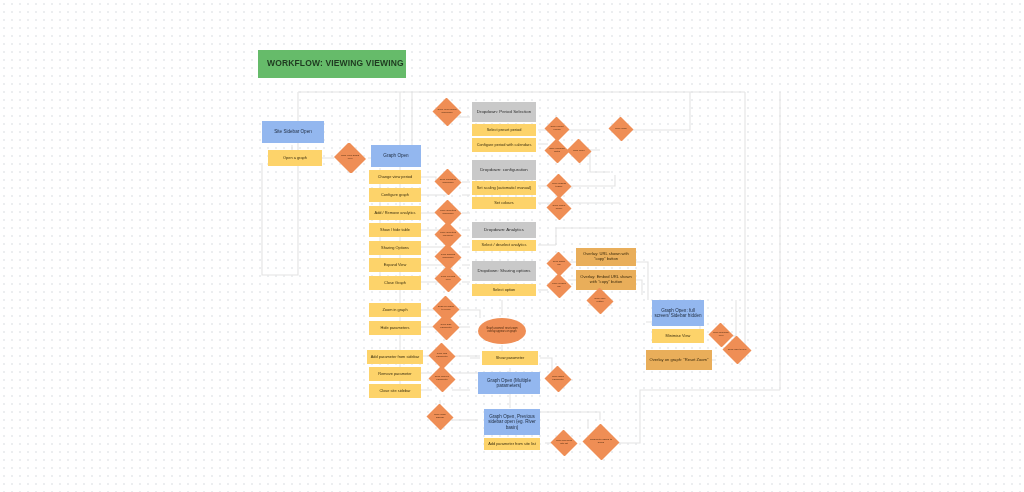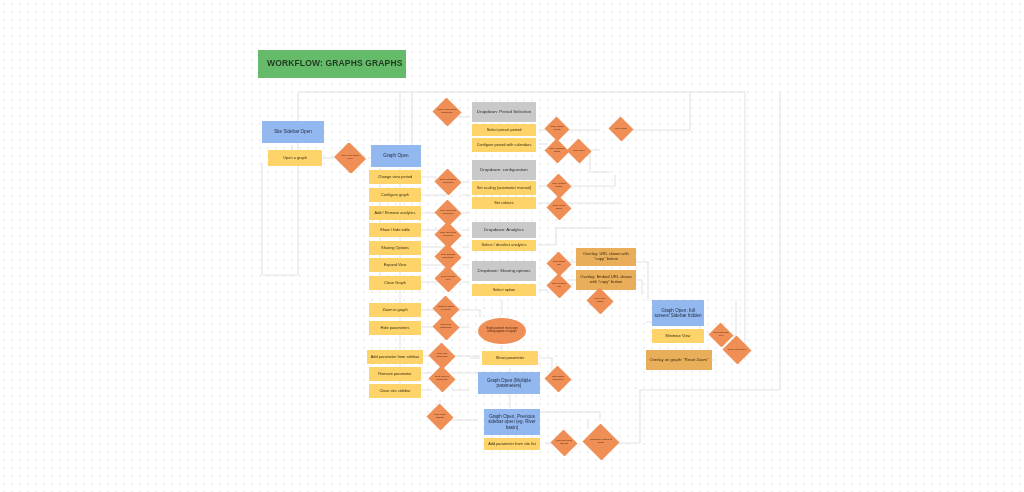--- a/index.html
+++ b/index.html
@@ -193,21 +193,21 @@
       <path d="M510 394 L510 408"></path>
       <path d="M545 443 L556 443"></path>
       <path d="M584 443 L590 443"></path>
       <path d="M588 420 L588 428"></path>
       <path d="M600 420 L600 412 L540 412"></path>
       <path d="M618 443 L640 443 L640 390 L780 390"></path>
       <path d="M780 390 L780 92"></path>
     </g>
   </svg>
 
-  <div class="node n-title" style="left:258px; top:50px; width:148px; height:28px;">WORKFLOW: GRAPHS GRAPHS</div>
+  <div class="node n-title" style="left:258px; top:50px; width:148px; height:28px;">WORKFLOW: VIEWING VIEWING</div>
 
   <div class="node n-blue" style="left:262px; top:121px; width:62px; height:22px;">Site Sidebar Open</div>
 
   <div class="node n-yellow" style="left:268px; top:150px; width:54px; height:16px;">Open a graph</div>
 
   <div class="node n-diamond" style="left:333px; top:143px; width:34px; height:30px;">
     <span class="dia-shape"></span>
     <span class="dia-label">Click view graph icon</span>
   </div>
 

